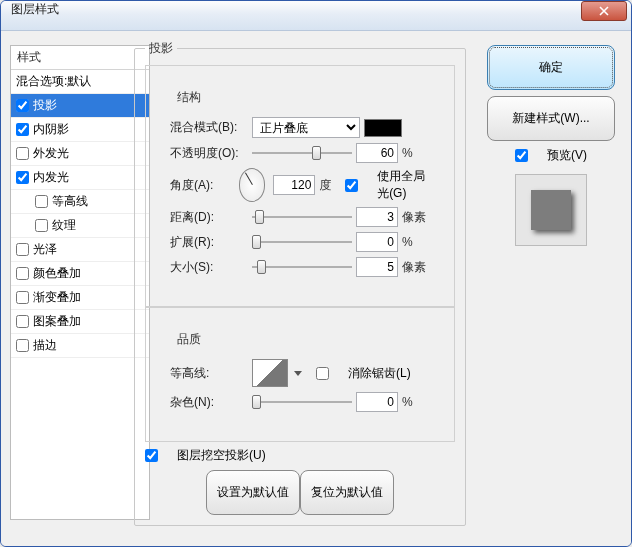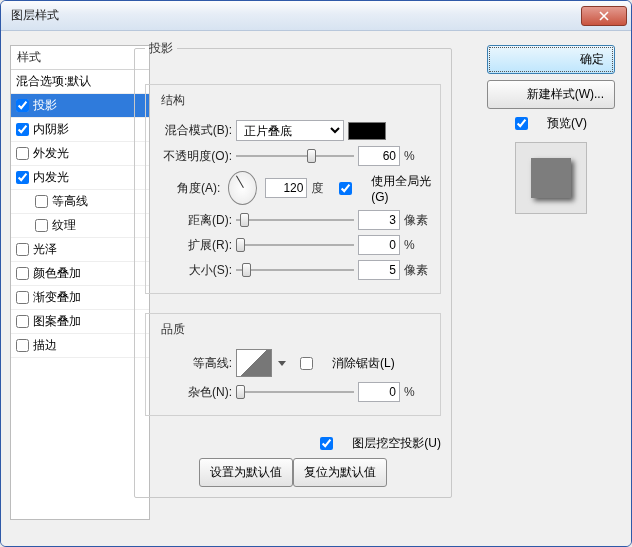--- a/index.html
+++ b/index.html
@@ -1,47 +1,47 @@
 <!DOCTYPE html>
 <html><head>
 <meta charset="utf-8">
 <style>
 *{box-sizing:border-box;margin:0;padding:0;font-family:"Microsoft YaHei","SimSun",sans-serif;font-size:12px}
 body{background:#fff}
 .window{width:632px;height:547px;border:1px solid #2f59a8;border-radius:6px;box-shadow:0 0 8px rgba(0,0,0,.3);background:#eaf0f6;position:relative;overflow:hidden}
-.titlebar{height:30px;background:linear-gradient(#fcfcfd,#e6edf6 45%,#d7e3f1);display:flex;align-items:center;padding:0 4px 0 10px;border-bottom:1px solid #b8c7db}
+.titlebar{height:30px;background:linear-gradient(#fcfcfd,#e6edf6 45%,#d7e3f1);display:flex;align-items:flex-start;padding:0 4px 0 10px;border-bottom:1px solid #b8c7db}
 .titlebar .title{flex:1;color:#222}
 .close-btn{width:46px;height:20px;background:linear-gradient(#e49b90,#c9543f);border:1px solid #8a3a2c;border-radius:3px;display:flex;align-items:center;justify-content:center;color:#fff;font-weight:bold;cursor:pointer}
 .body{position:absolute;top:30px;left:0;right:0;bottom:0;background:#f0f0f0;padding:9px}
 .styles-panel{position:absolute;left:9px;top:14px;width:140px;height:475px;border:1px solid #bcbcbc;background:#fff}
 .styles-panel .hdr{padding:3px 6px;border-bottom:1px solid #d4d4d4;color:#333}
 .styles-panel .row{display:flex;align-items:center;padding:3px 5px;border-bottom:1px solid #eee;cursor:pointer}
 .styles-panel .row.blend{font-size:12px}
 .styles-panel .row.indent{padding-left:24px}
 .styles-panel .row.sel{background:#2f7bdc;color:#fff}
 .styles-panel .row input[type=checkbox]{margin-right:4px}
 .center{position:absolute;left:133px;top:9px;width:318px;height:480px}
 fieldset{border:1px solid #c8c8c8;border-radius:2px;padding:8px 10px 10px;margin-bottom:6px}
 fieldset>legend{padding:0 4px;color:#333}
-.inner{border:1px solid #d0d0d0;margin:19px 0;padding:8px}
+.inner{border:1px solid #d0d0d0;margin:0 0;padding:24px}
 .inner>.lg{font-size:12px;color:#333;margin:-14px 0 6px 4px;background:#f0f0f0;display:inline-block;padding:0 3px}
 .frow{display:flex;align-items:center;margin:5px 0;gap:4px}
-.lbl{width:78px;text-align:right;color:#222}
+.lbl{width:78px;color:#222}
 select,input[type=text]{border:1px solid #abadb3;padding:2px 3px;background:#fff;font-size:12px}
 select{width:108px;height:21px}
 .swatch{width:38px;height:18px;background:#000;border:1px solid #777;cursor:pointer}
 .slider{flex:1;height:18px;position:relative;min-width:100px}
 .slider .track{position:absolute;top:8px;left:0;right:0;height:2px;background:#b0b0b0}
 .slider .thumb{position:absolute;top:2px;width:9px;height:14px;background:linear-gradient(#fdfdfd,#d8d8d8);border:1px solid #707070;border-radius:2px;cursor:pointer}
 .numbox{width:42px;text-align:right;padding:2px 4px}
 .unit{width:28px;color:#333}
 .dial{width:34px;height:34px;border:1px solid #888;border-radius:50%;background:radial-gradient(#fff,#e7e7e7);position:relative;margin:0 4px}
 .dial .needle{position:absolute;left:50%;top:50%;width:14px;height:1px;background:#333;transform-origin:0 0;transform:rotate(-120deg)}
 .contour{width:36px;height:28px;border:1px solid #888;background:linear-gradient(135deg,#fff 0%,#fff 49%,#777 50%,#777 100%);cursor:pointer}
-.btn{border:1px solid #8a8a8a;background:linear-gradient(#fdfdfd,#e3e3e3);border-radius:3px;padding:5px 10px;cursor:pointer;min-width:90px;text-align:right}
+.btn{border:1px solid #8a8a8a;background:linear-gradient(#fdfdfd,#e3e3e3);border-radius:8px;padding:13px 10px;cursor:pointer;min-width:90px;text-align:center}
 .btn.primary{border:1px solid #3c7fb1;background:linear-gradient(#eaf6fd,#bee6fd);outline:1px dotted #555;outline-offset:-3px}
 .bottom-btns{display:flex;gap:0;justify-content:center;margin-top:6px}
 .right{position:absolute;right:9px;top:14px;width:142px;display:flex;flex-direction:column;gap:6px;align-items:center}
 .right .btn{width:128px}
 .preview-box{width:72px;height:72px;border:1px solid #bbb;background:#e6e6e6;display:flex;align-items:center;justify-content:center;margin-top:4px}
 .preview-box .shadowed{width:40px;height:40px;background:#7d7d7d;box-shadow:3px 3px 5px rgba(0,0,0,.6)}
 .chk{display:flex;align-items:center;gap:19px}
 </style>
 </head>
 <body>
@@ -190,21 +190,21 @@
             <div class="lbl">杂色(N):</div>
             <div class="slider">
                 <div class="track"></div>
                 <div class="thumb" style="left:0%"></div>
               </div>
             <input class="numbox" type="text" value="0" style="">
             <div class="unit">%</div>
           </div>
         </div>
 
-        <div class="frow" style="justify-content:flex-end">
+        <div class="frow" style="justify-content:flex-start">
           <label class="chk">
               <input type="checkbox" checked="" style="">
               <span>图层挖空投影(U)</span>
             </label>
         </div>
         <div class="bottom-btns">
           <div class="btn">设置为默认值</div>
           <div class="btn">复位为默认值</div>
         </div>
       </fieldset>

